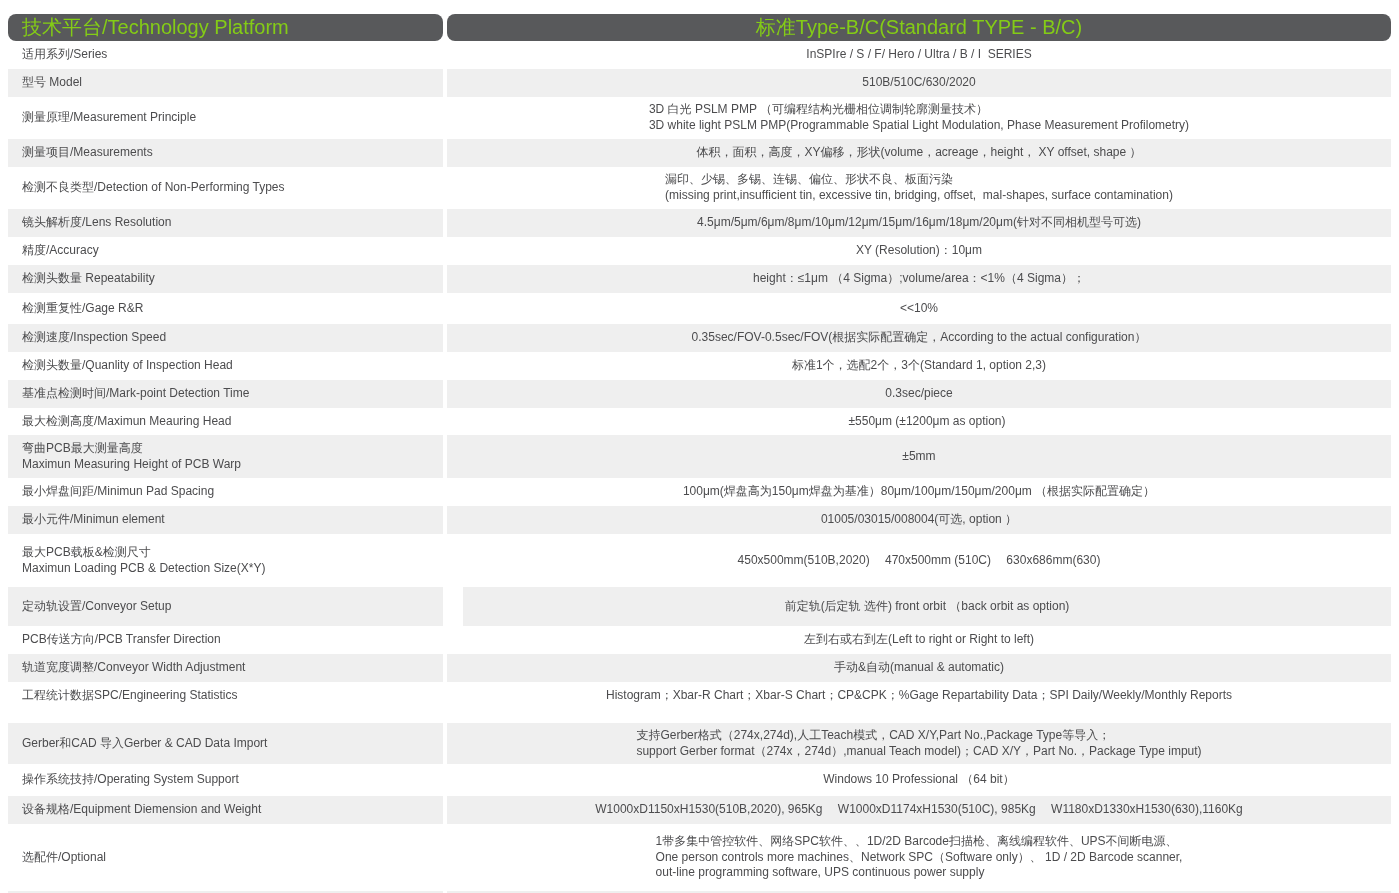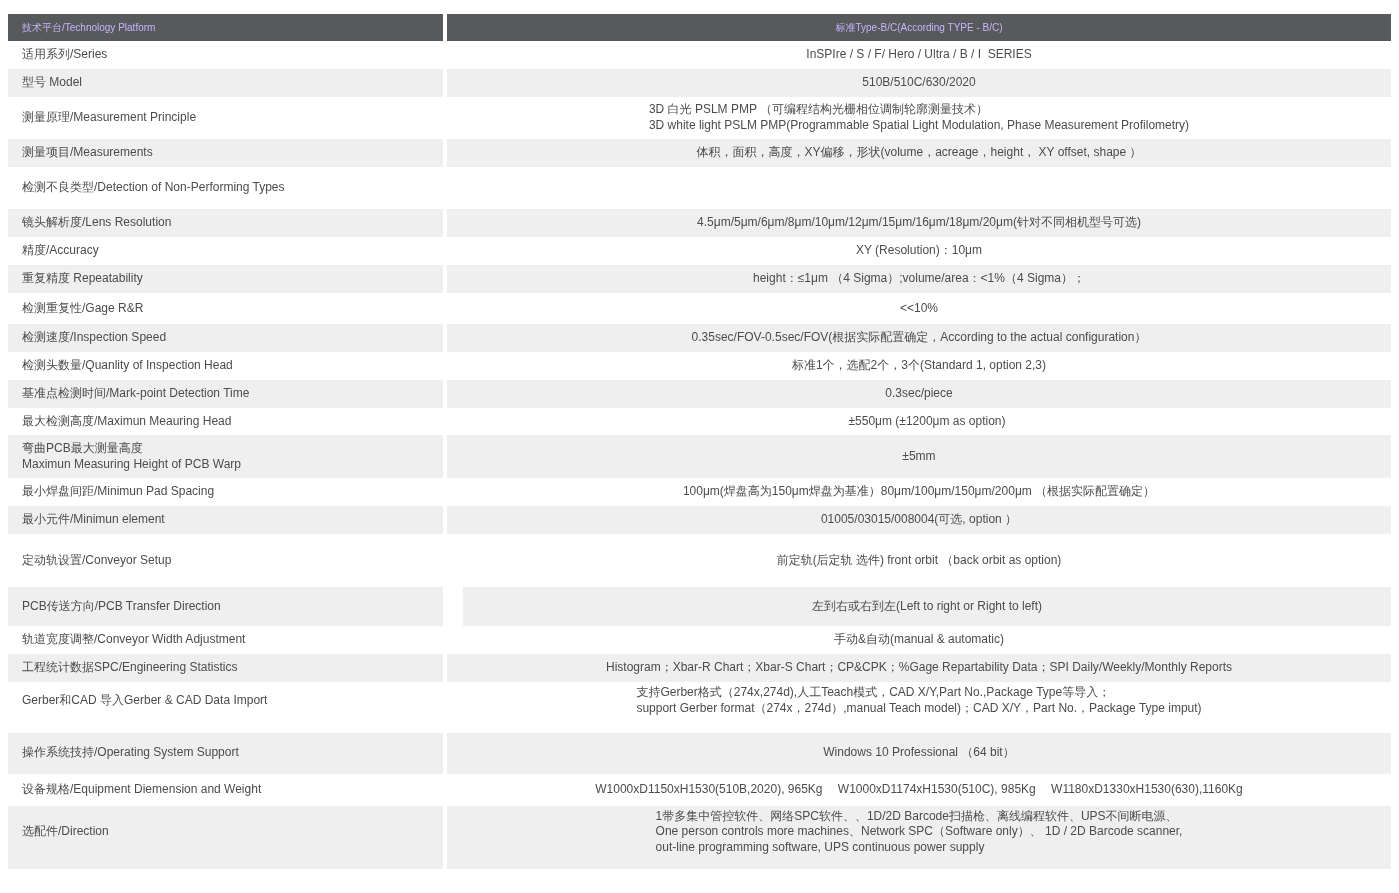--- a/index.html
+++ b/index.html
@@ -11,24 +11,25 @@
   .spec-table{
     width:1383px;
     margin:14px 0 0 8px;
   }
   .hdr{
     display:flex;
     height:27px;
   }
   .hdr .cell{
     background:#58595b;
-    color:#c4b5fd;
-    font-size:10px;
+    color:#84cc16;
+    font-size:20px;
     display:flex;
     align-items:center;
+    border-radius:8px;
   }
   .hdr .left{
     width:435px;
     padding-left:14px;
     box-sizing:border-box;
   }
   .col-gap{width:4px;background:#ffffff;flex:none;}
   .hdr .right{
     flex:1;
     justify-content:center;
@@ -75,21 +76,21 @@
   .bottom-strip .left{width:435px;}
   .bottom-strip .right{flex:1;}
 </style>
 </head>
 <body>
 
 <div class="spec-table">
   <div class="hdr">
     <div class="cell left">技术平台/Technology Platform</div>
     <div class="col-gap"></div>
-    <div class="cell right">标准Type-B/C(According TYPE - B/C)</div>
+    <div class="cell right">标准Type-B/C(Standard TYPE - B/C)</div>
   </div>
   <div id="spec-rows">
       <div class="row">
         <div class="cell label">适用系列/Series</div>
         <div class="col-gap"></div>
         <div class="cell value">InSPIre / S / F/ Hero / Ultra / B / I  SERIES</div>
       </div>
       <div class="row">
         <div class="cell label">型号 Model</div>
         <div class="col-gap"></div>
@@ -102,33 +103,35 @@
 3D white light PSLM PMP(Programmable Spatial Light Modulation, Phase Measurement Profilometry)</div>
       </div>
       <div class="row">
         <div class="cell label">测量项目/Measurements</div>
         <div class="col-gap"></div>
         <div class="cell value">体积，面积，高度，XY偏移，形状(volume，acreage，height， XY offset, shape ）</div>
       </div>
       <div class="row">
         <div class="cell label">检测不良类型/Detection of Non-Performing Types</div>
         <div class="col-gap"></div>
+        <div class="cell value">漏印、少锡、多锡、连锡、偏位、形状不良、板面污染
+(missing print,insufficient tin, excessive tin, bridging, offset,  mal-shapes, surface contamination)</div>
       </div>
       <div class="row">
         <div class="cell label">镜头解析度/Lens Resolution</div>
         <div class="col-gap"></div>
         <div class="cell value">4.5μm/5μm/6μm/8μm/10μm/12μm/15μm/16μm/18μm/20μm(针对不同相机型号可选)</div>
       </div>
       <div class="row">
         <div class="cell label">精度/Accuracy</div>
         <div class="col-gap"></div>
         <div class="cell value">XY (Resolution)：10μm</div>
       </div>
       <div class="row">
-        <div class="cell label">重复精度 Repeatability</div>
+        <div class="cell label">检测头数量 Repeatability</div>
         <div class="col-gap"></div>
         <div class="cell value">height：≤1μm （4 Sigma）;volume/area：&lt;1%（4 Sigma）；</div>
       </div>
       <div class="row">
         <div class="cell label">检测重复性/Gage R&amp;R</div>
         <div class="col-gap"></div>
         <div class="cell value">&lt;&lt;10%</div>
       </div>
       <div class="row">
         <div class="cell label">检测速度/Inspection Speed</div>
@@ -160,20 +163,26 @@
         <div class="cell label">最小焊盘间距/Minimun Pad Spacing</div>
         <div class="col-gap"></div>
         <div class="cell value">100μm(焊盘高为150μm焊盘为基准）80μm/100μm/150μm/200μm （根据实际配置确定）</div>
       </div>
       <div class="row">
         <div class="cell label">最小元件/Minimun element</div>
         <div class="col-gap"></div>
         <div class="cell value">01005/03015/008004(可选, option ）</div>
       </div>
       <div class="row">
+        <div class="cell label">最大PCB载板&amp;检测尺寸
+Maximun Loading PCB &amp; Detection Size(X*Y)</div>
+        <div class="col-gap"></div>
+        <div class="cell value">450x500mm(510B,2020)　 470x500mm (510C)　 630x686mm(630)</div>
+      </div>
+      <div class="row">
         <div class="cell label">定动轨设置/Conveyor Setup</div>
         <div class="col-gap"></div>
         <div class="cell value">前定轨(后定轨 选件) front orbit （back orbit as option)</div>
       </div>
       <div class="row">
         <div class="cell label">PCB传送方向/PCB Transfer Direction</div>
         <div class="col-gap"></div>
         <div class="cell value">左到右或右到左(Left to right or Right to left)</div>
       </div>
       <div class="row">
@@ -196,21 +205,21 @@
         <div class="cell label">操作系统技持/Operating System Support</div>
         <div class="col-gap"></div>
         <div class="cell value">Windows 10 Professional （64 bit）</div>
       </div>
       <div class="row">
         <div class="cell label">设备规格/Equipment Diemension and Weight</div>
         <div class="col-gap"></div>
         <div class="cell value">W1000xD1150xH1530(510B,2020), 965Kg　 W1000xD1174xH1530(510C), 985Kg　 W1180xD1330xH1530(630),1160Kg</div>
       </div>
       <div class="row">
-        <div class="cell label">选配件/Direction</div>
+        <div class="cell label">选配件/Optional</div>
         <div class="col-gap"></div>
         <div class="cell value">1带多集中管控软件、网络SPC软件、、1D/2D Barcode扫描枪、离线编程软件、UPS不间断电源、
 One person controls more machines、Network SPC（Software only）、 1D / 2D Barcode scanner,
 out-line programming software, UPS continuous power supply</div>
       </div>
     </div>
   <div class="bottom-strip">
     <div class="cell left"></div>
     <div class="col-gap"></div>
     <div class="cell right"></div>

